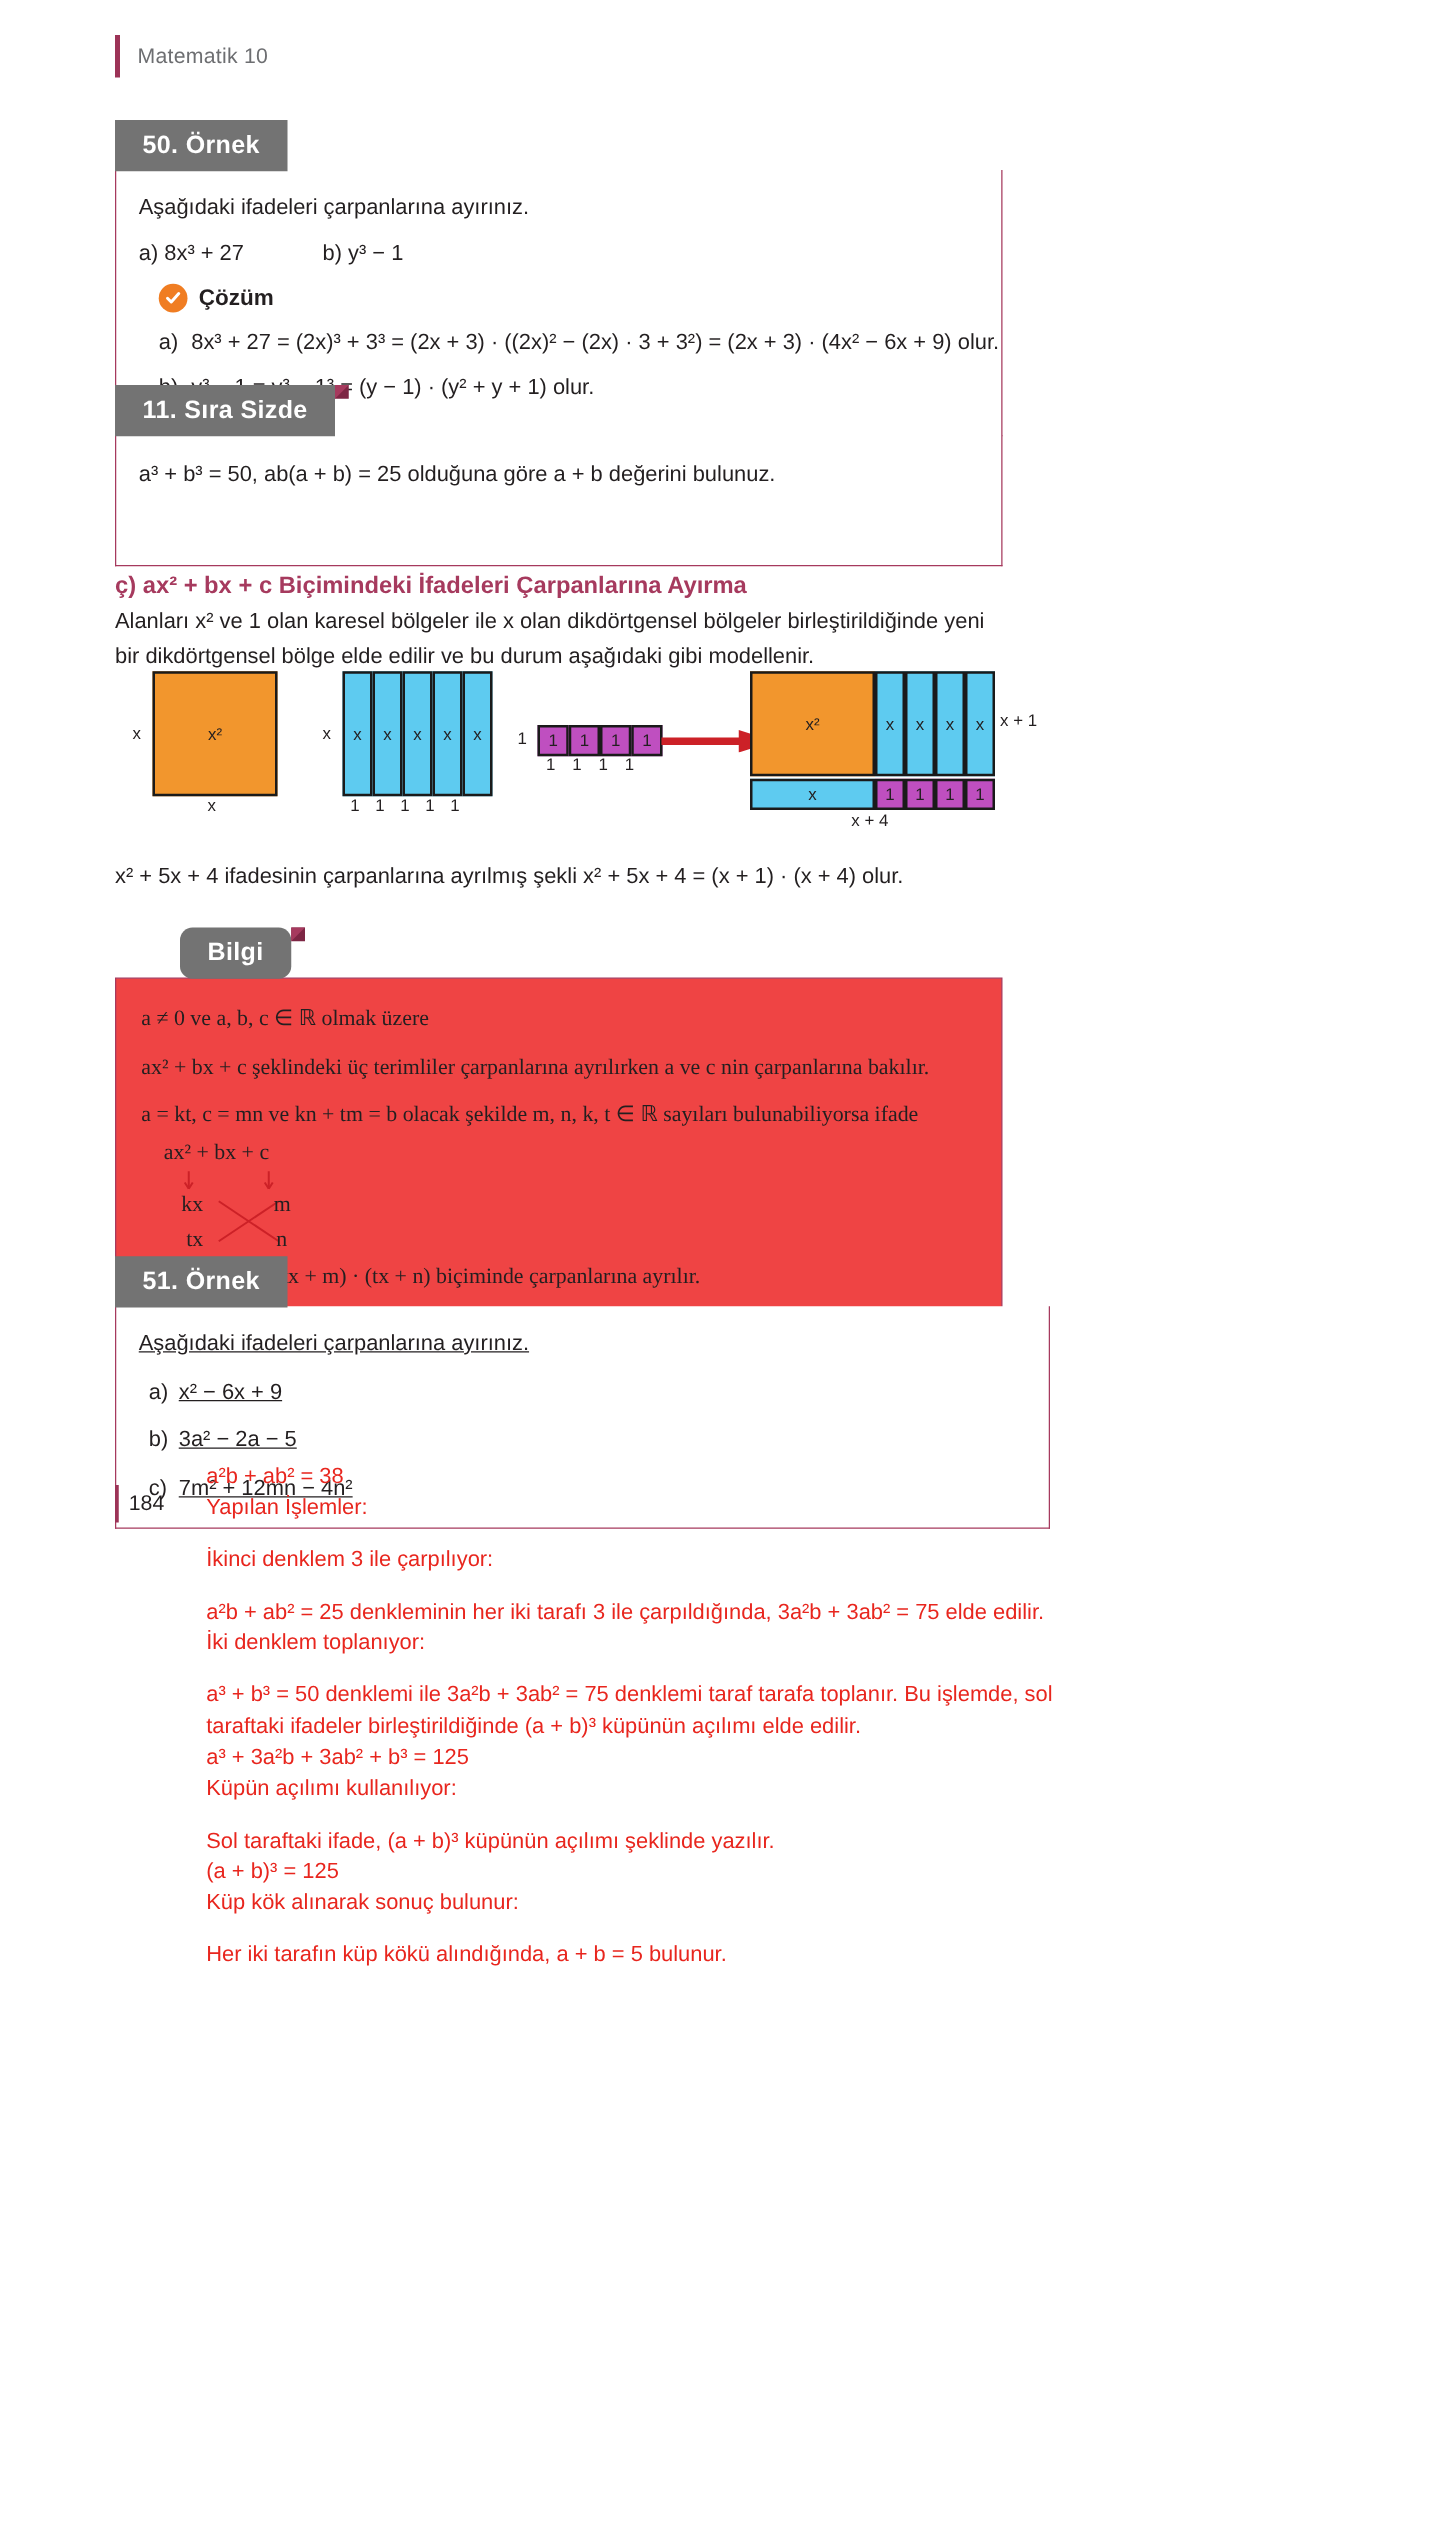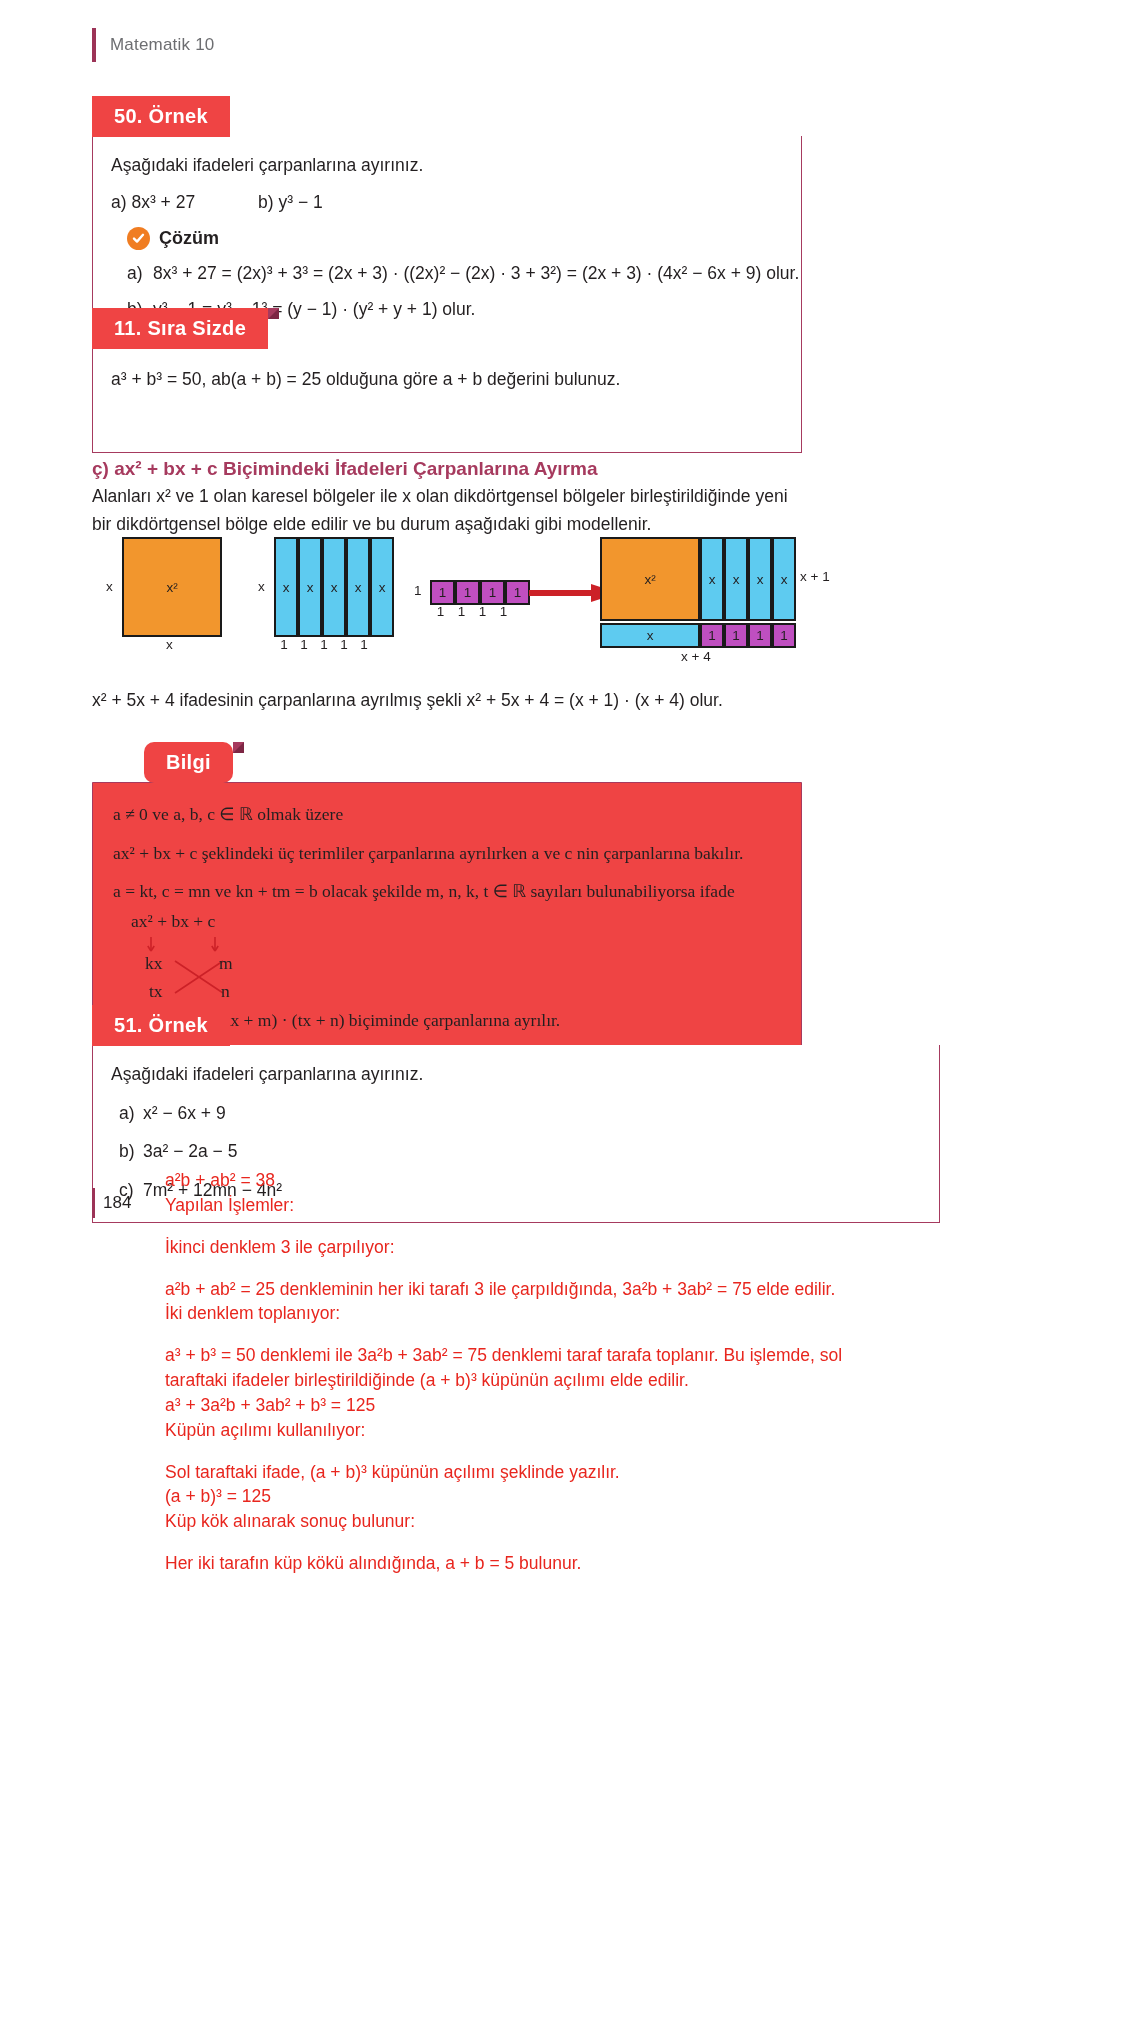--- a/index.html
+++ b/index.html
@@ -14,21 +14,21 @@
   .page{position:relative;width:1148px;height:2028px;padding-left:47px;}
 
   
   .runhead{position:absolute;left:92px;top:28px;display:flex;align-items:center;gap:14px;}
   .runhead .bar{width:4px;height:34px;background:#9c3357;}
   .runhead .txt{font-size:17px;color:#6d6e71;letter-spacing:.2px;}
 
   
   .boxwrap{position:absolute;}
   .tab{
-    display:inline-block;background:#ef4444;color:#fff;
+    display:inline-block;background:#737373;color:#fff;
     font-weight:bold;font-size:20px;letter-spacing:.3px;
     padding:9px 22px 10px 22px;line-height:1.1;
     position:relative;z-index:3;
   }
   .tab.curl{border-top-right-radius:0;}
   .tab.curl:after{
     content:"";position:absolute;right:-11px;top:0;
     width:0;height:0;border-left:11px solid #a63a5e;
     border-bottom:11px solid #7d2644;
   }
@@ -127,21 +127,21 @@
   #bilgi .l{margin:0 0 8px 0;}
   .crossbox{position:relative;height:86px;margin:2px 0 4px 18px;width:200px;}
   .crossbox .topeq{position:absolute;left:0;top:-4px;font-size:17.5px;}
   .crossbox .kx{position:absolute;left:14px;top:38px;font-size:17.5px;}
   .crossbox .tx{position:absolute;left:18px;top:66px;font-size:17.5px;}
   .crossbox .m{position:absolute;left:88px;top:38px;font-size:17.5px;}
   .crossbox .n{position:absolute;left:90px;top:66px;font-size:17.5px;}
   .crossbox svg{position:absolute;left:0;top:0;}
 
   
-  #ex51{left:92px;top:1005px;width:848px;}
+  #ex51{left:92px;top:1005px;width:748px;text-decoration:underline;}
   #ex51 .body-box{padding:14px 18px 16px 18px;border-right:1.6px solid #a63a5e;}
   #ex51 .line{margin:0 0 2px 0;}
   #ex51 .item{margin:8px 0 0 8px;}
   #ex51 .item .tag{display:inline-block;width:24px;}
 
   
   #pageno{position:absolute;left:92px;top:1188px;display:flex;align-items:center;gap:8px;}
   #pageno .bar{width:3px;height:30px;background:#9c3357;}
   #pageno .n{font-size:17px;}
 

